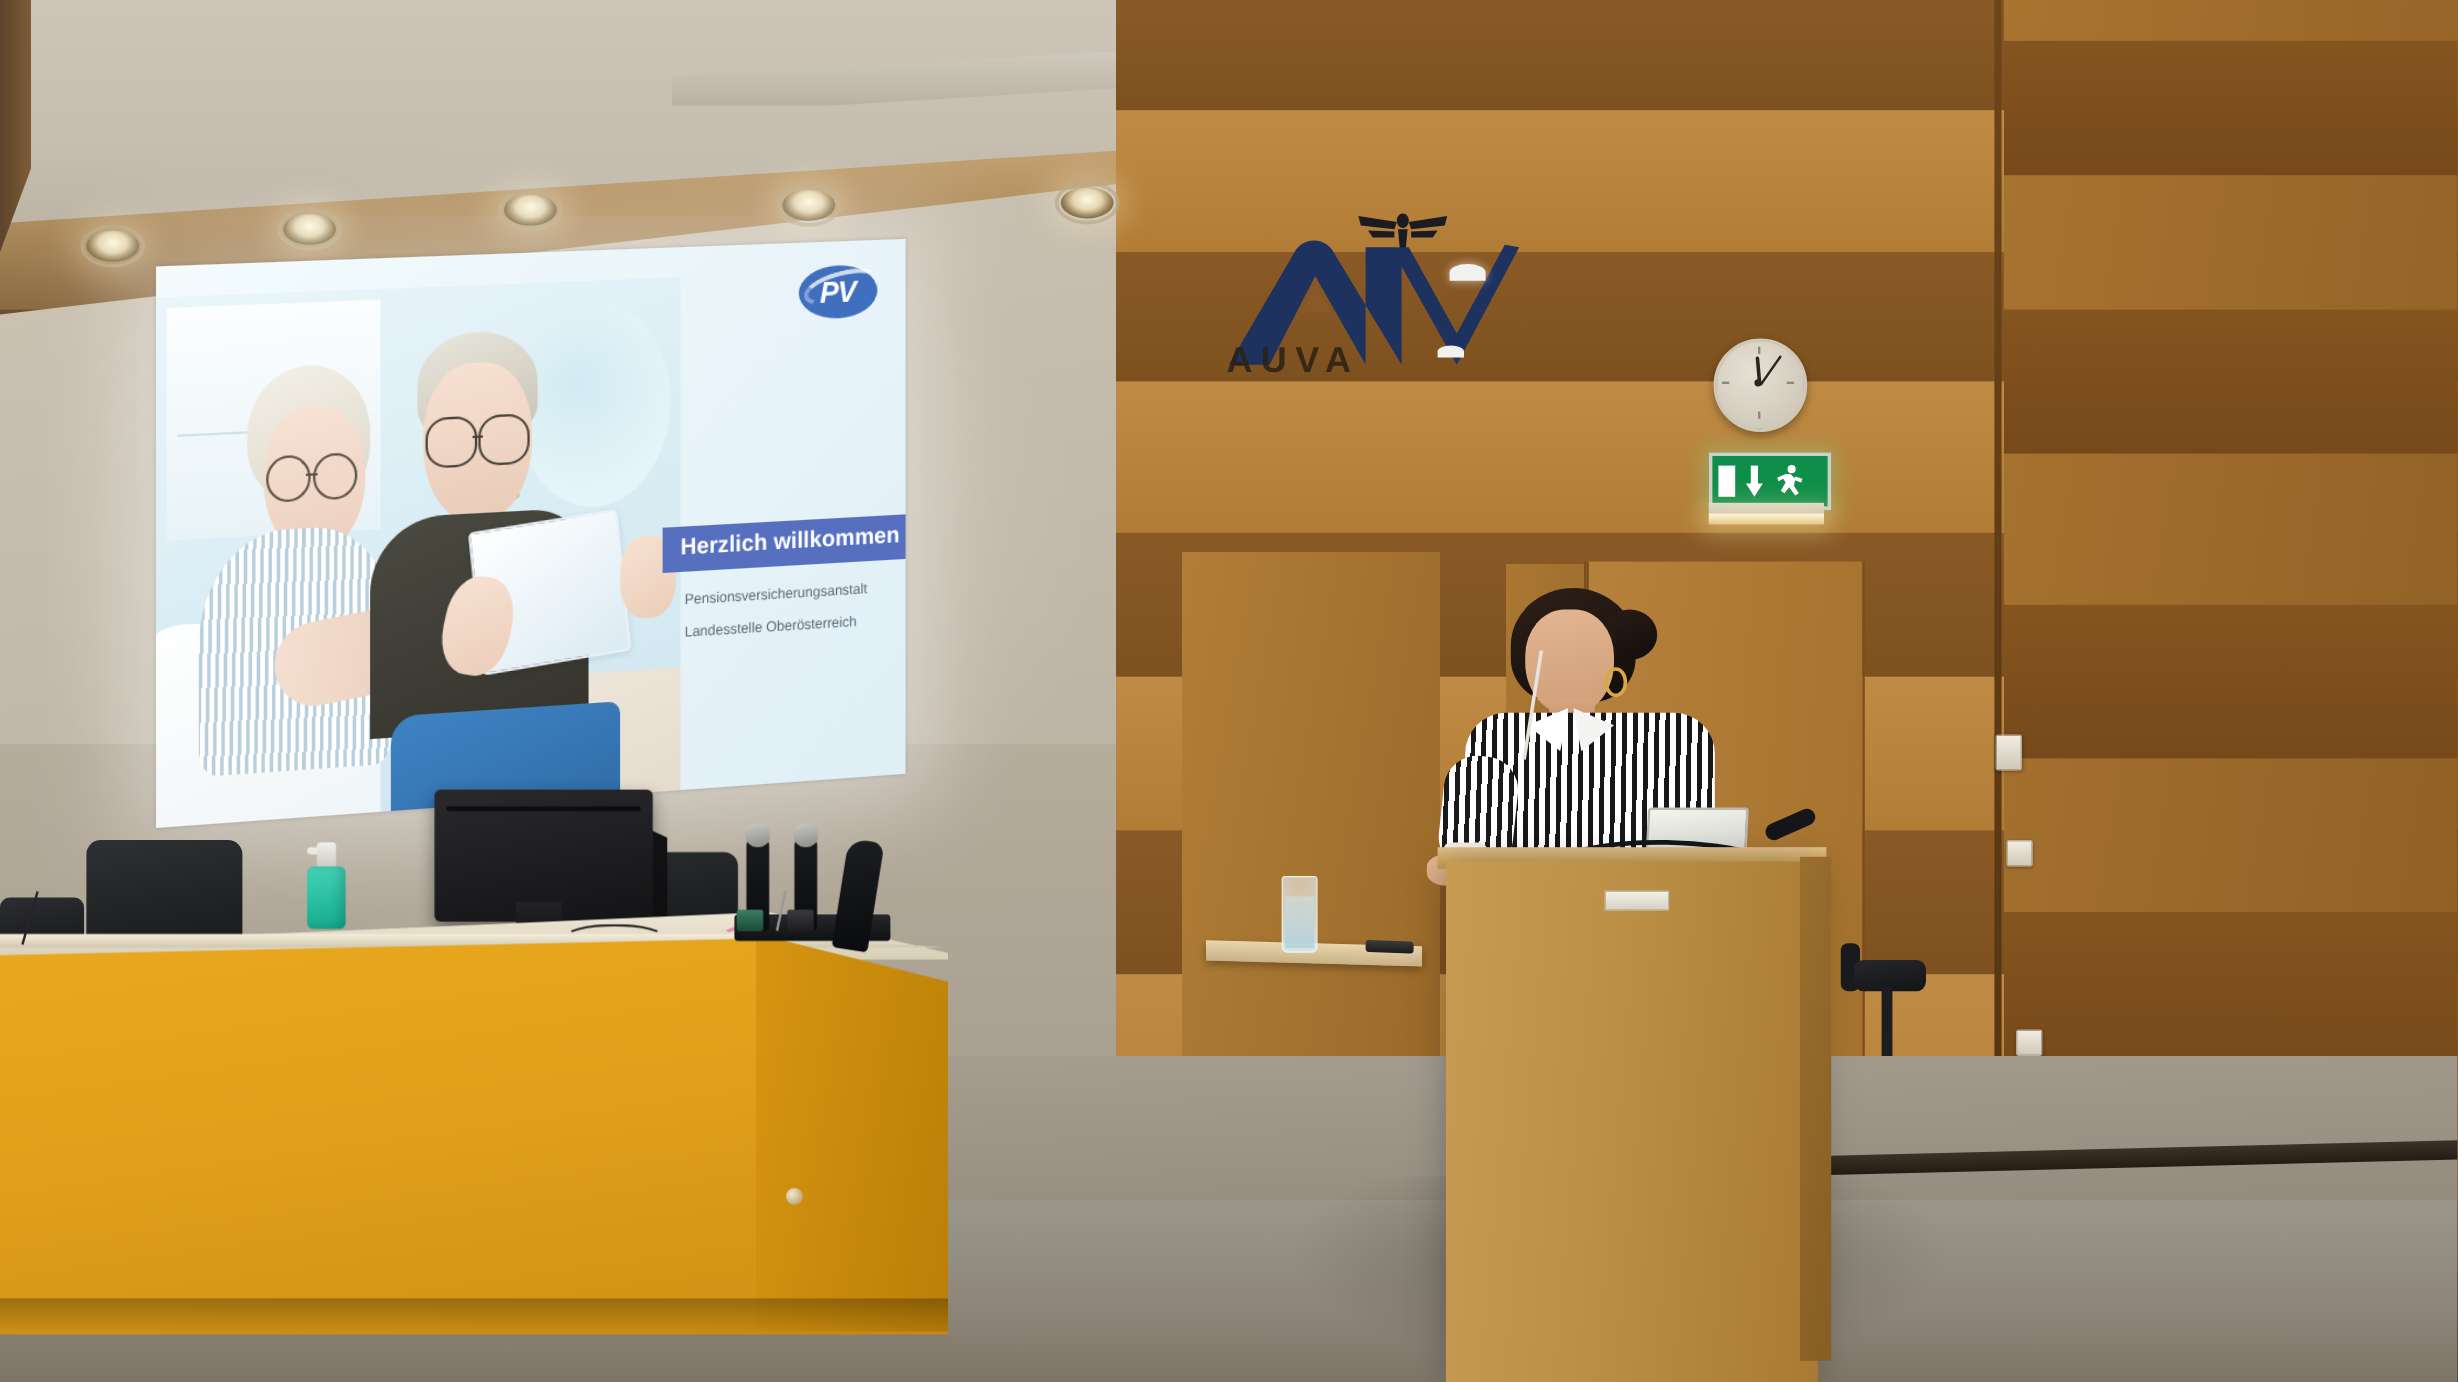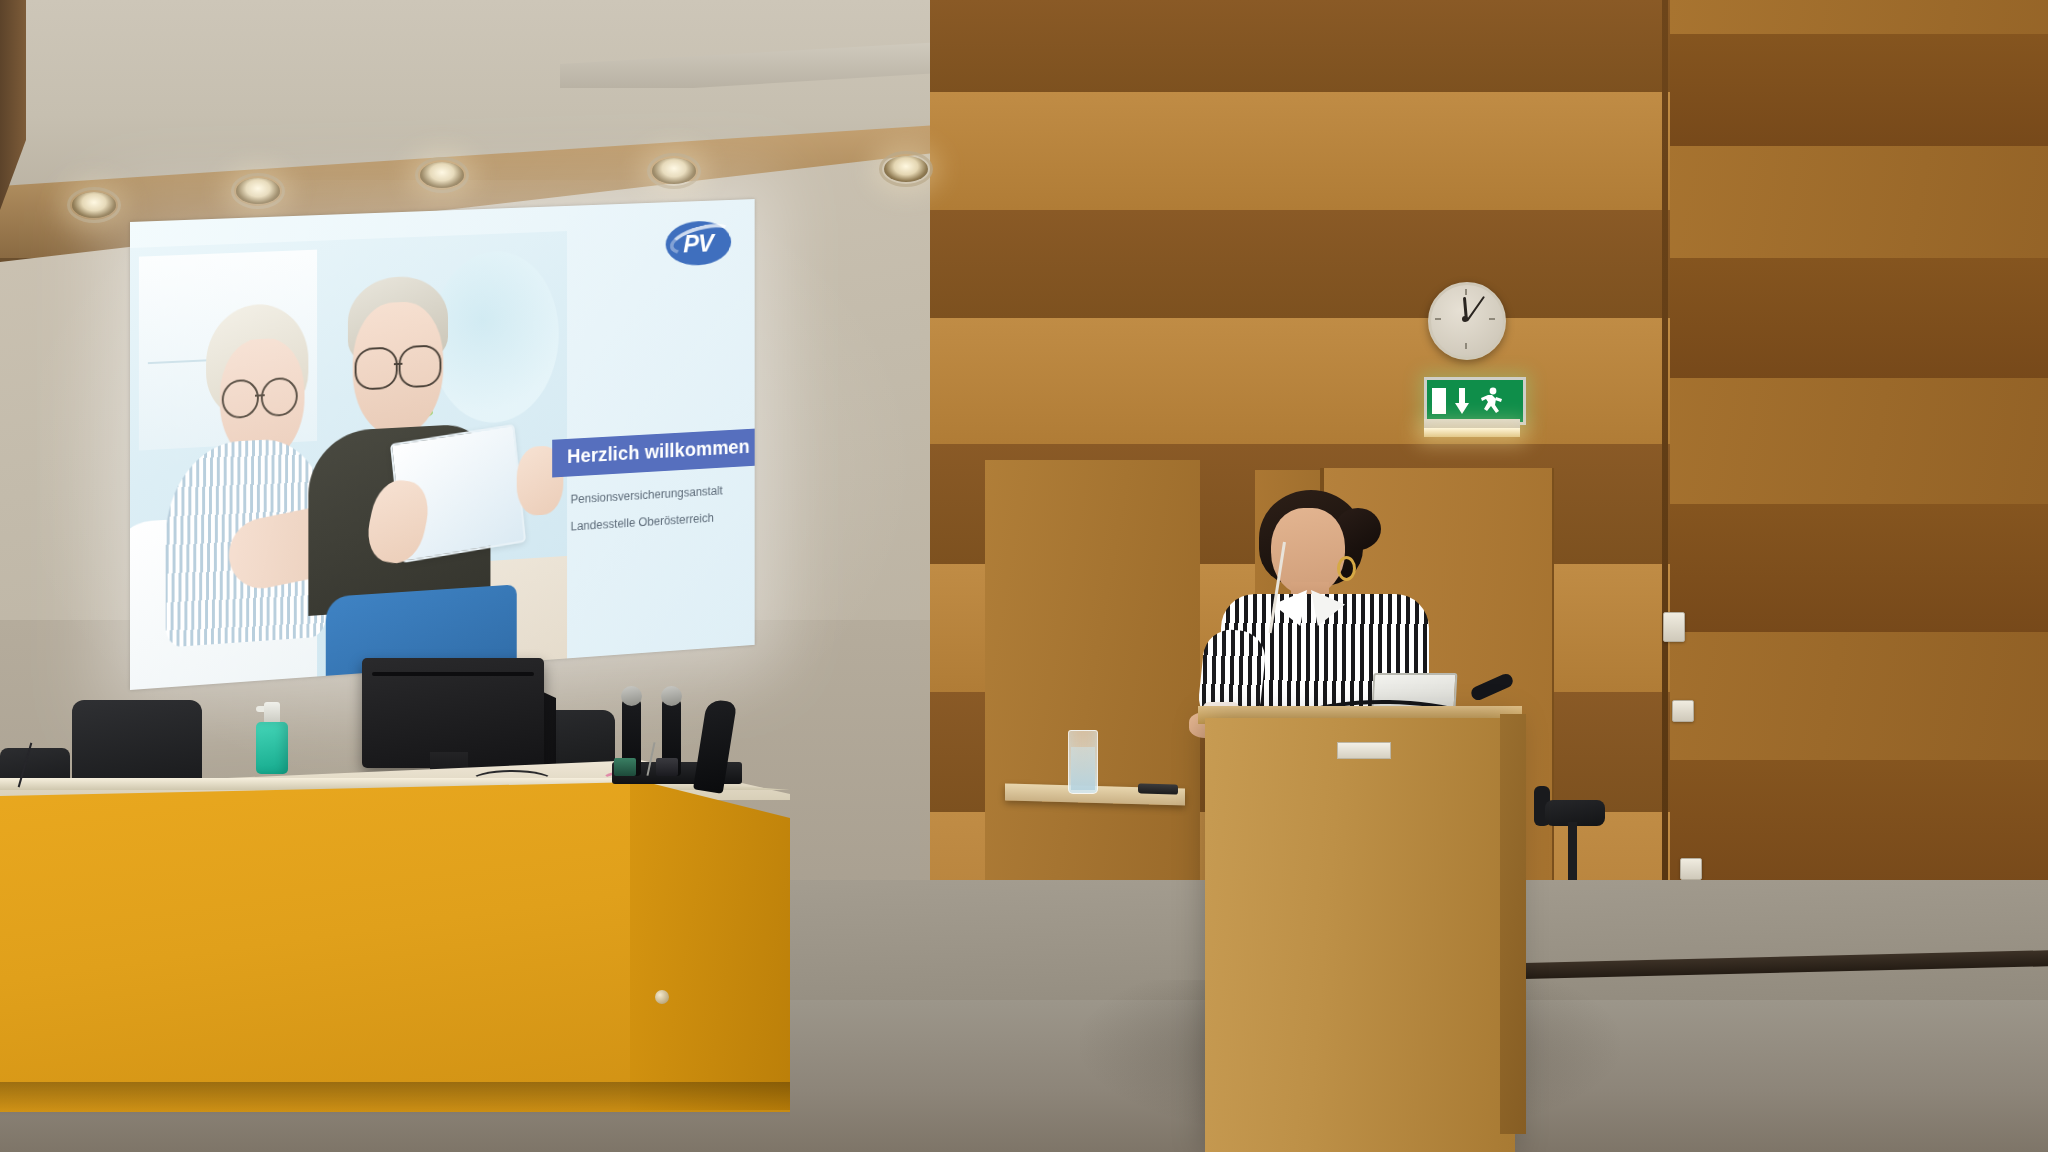--- a/index.html
+++ b/index.html
@@ -443,20 +443,40 @@
         <div class="pv-swoosh"></div>
         <div class="pv-text">PV</div>
       </div>
 
       <div class="banner">Herzlich willkommen</div>
       <div class="sub1">Pensionsversicherungsanstalt</div>
       <div class="sub2">Landesstelle Oberösterreich</div>
     </div>
   </div>
 
+  <div class="abs auva">
+    <svg class="eagle" viewBox="0 0 86 48">
+      <path d="M43 6 C46 6 48 9 48 12 C48 15 46 18 43 18 C40 18 38 15 38 12 C38 9 40 6 43 6 Z" fill="#1b1b22"></path>
+      <path d="M38 13 L6 8 L8 16 L36 19 Z" fill="#1b1b22"></path>
+      <path d="M48 13 L80 8 L78 16 L50 19 Z" fill="#1b1b22"></path>
+      <path d="M39 19 L47 19 L45 40 L43 46 L41 40 Z" fill="#1b1b22"></path>
+      <path d="M36 21 L14 20 L18 26 L36 26 Z" fill="#1b1b22"></path>
+      <path d="M50 21 L72 20 L68 26 L50 26 Z" fill="#1b1b22"></path>
+    </svg>
+    <svg class="auva-av" viewBox="0 0 260 110">
+      <path d="M6 104 L62 8 C70 -2 84 -2 92 8 L150 104 L150 22 L196 104 L248 6
+               L236 4 L196 78 L156 6 L120 6 L120 104 L78 30 L40 104 Z" fill="#1e3260"></path>
+      <path d="M66 60 L92 60 L79 38 Z" fill="#8a5a26"></path>
+    </svg>
+    <div class="auva-text">AUVA</div>
+    <div class="abs" style="left:200px;top:48px;width:30px;height:14px;border-radius:50% 50% 0 0;
+         background:#f1f1ef;box-shadow:0 0 8px rgba(255,255,255,.6);"></div>
+    <div class="abs" style="left:190px;top:116px;width:22px;height:10px;border-radius:50% 50% 0 0;
+         background:#f1f1ef;"></div>
+  </div>
 
   <div class="abs clock">
     <div class="c-hand" style="left:34px;top:12px;width:3px;height:24px;transform:rotate(355deg);"></div>
     <div class="c-hand" style="left:34.5px;top:6px;width:2px;height:30px;transform:rotate(35deg);"></div>
     <div class="abs" style="left:31px;top:31px;width:6px;height:6px;border-radius:50%;background:#2a2520;"></div>
     <div class="abs" style="left:34px;top:4px;width:2px;height:6px;background:#8e887a;"></div>
     <div class="abs" style="left:34px;top:58px;width:2px;height:6px;background:#8e887a;"></div>
     <div class="abs" style="left:4px;top:33px;width:6px;height:2px;background:#8e887a;"></div>
     <div class="abs" style="left:58px;top:33px;width:6px;height:2px;background:#8e887a;"></div>
   </div>

